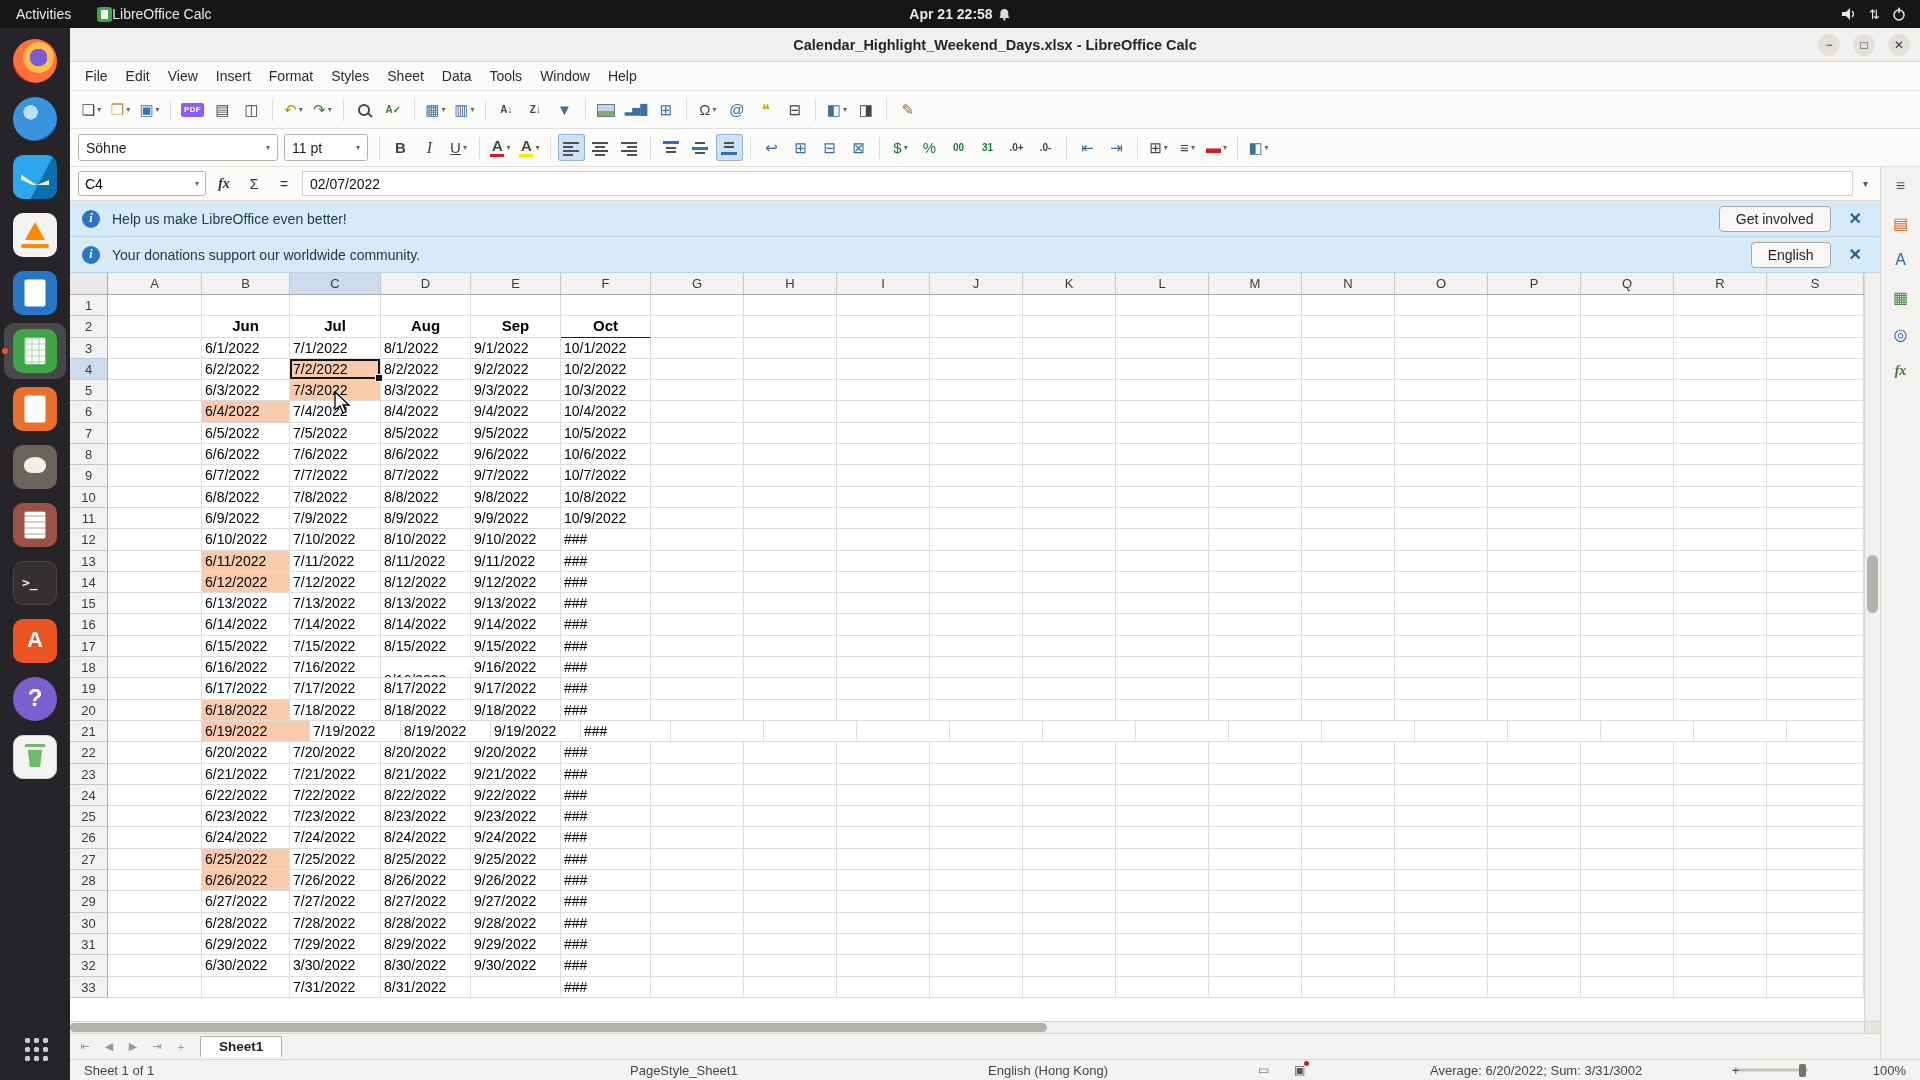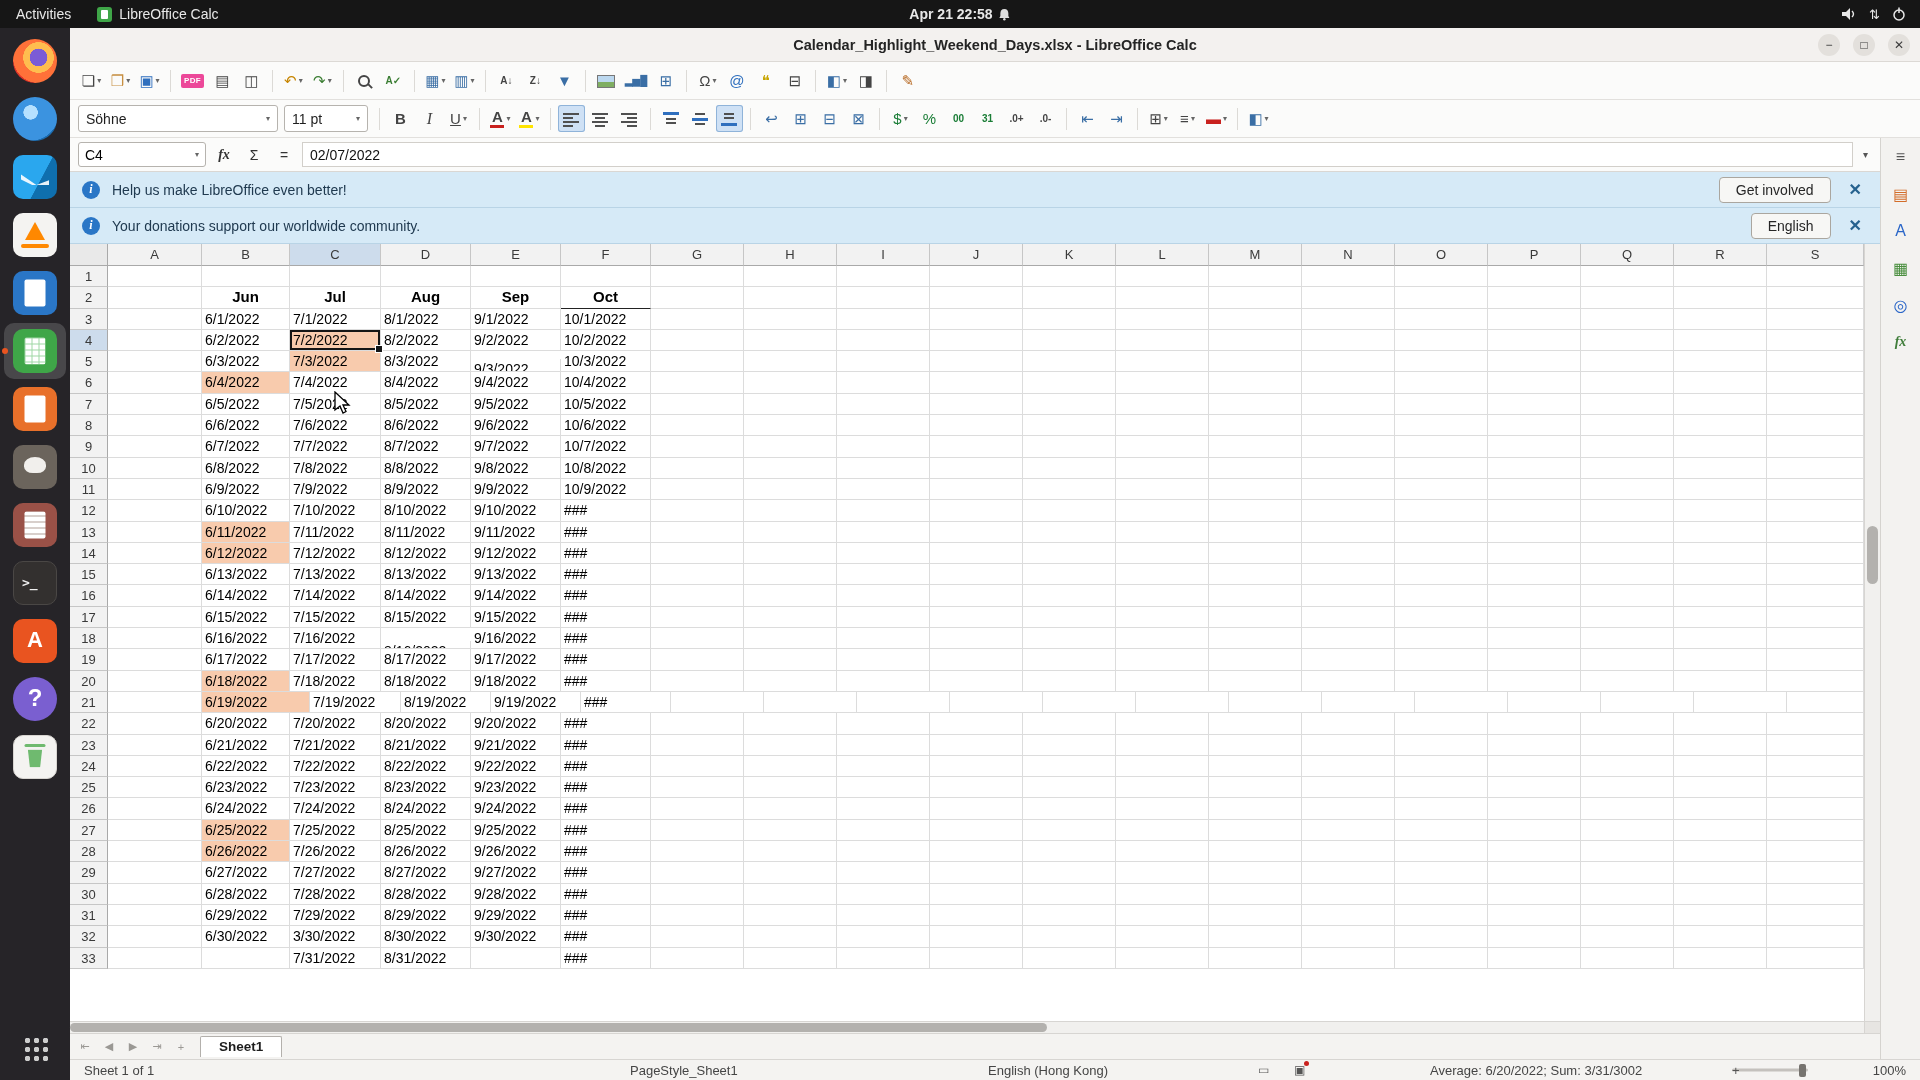--- a/index.html
+++ b/index.html
@@ -2,21 +2,21 @@
 <html><head>
 <meta charset="utf-8">
 <style>
   * { box-sizing: border-box; margin: 0; padding: 0; }
   html,body { width:1920px; height:1080px; overflow:hidden; font-family:"Liberation Sans",sans-serif; background:#000; }
   .screen { position:relative; width:1920px; height:1080px; display:flex; flex-direction:column; }
 
   
   .topbar { height:28px; background:#161616; color:#e8e8e8; display:flex; align-items:center; font-size:14px; position:relative; flex:0 0 28px; }
   .topbar .activities { padding:0 16px; }
-  .topbar .appfocus { display:flex; align-items:center; gap:7px; padding:0 10px; }
+  .topbar .appfocus { display:flex; align-items:center; padding:0 10px; }
   .mini-calc { width:15px; height:15px; border-radius:3px; background:#3fa648; position:relative; display:inline-block; }
   .mini-calc::after { content:""; position:absolute; inset:3px 4px; background:#fff; border-radius:1px; }
   .topbar .clock { position:absolute; left:50%; transform:translateX(-50%); display:flex; align-items:center; gap:6px; font-weight:600;}
   .topbar .sysicons { margin-left:auto; display:flex; align-items:center; gap:12px; padding-right:14px; }
   .net-glyph { font-size:13px; color:#e8e8e8; }
 
   
   .shell-body { flex:1; display:flex; min-height:0; }
   .dock { width:70px; background:#262428; display:flex; flex-direction:column; align-items:center; padding:5px 0 4px; gap:2px; }
   .dock-item { width:62px; height:56px; display:flex; align-items:center; justify-content:center; position:relative; border-radius:10px; flex:0 0 56px;}
@@ -66,21 +66,21 @@
   .toolbar { flex:0 0 38px; background:#fbfbfa; border-bottom:1px solid #e2e0dd; display:flex; align-items:center; padding:0 8px; gap:2px; }
   .tbtn { height:27px; min-width:27px; padding:0 3px; display:flex; align-items:center; justify-content:center; border-radius:3px; color:#444; font-size:15px; position:relative; }
   .tbtn.active { background:#cfe1f5; box-shadow:inset 0 0 0 1px #8fb3d9; }
   .tbtn .glyph { line-height:1; }
   .glyph.small { font-size:10px; font-weight:700; }
   .glyph.boldg { font-weight:700; font-size:15px; }
   .glyph.italg { font-style:italic; font-family:"Liberation Serif",serif; font-size:16px; }
   .glyph.underg { text-decoration:underline; font-size:15px; }
   .dd { font-size:8px; color:#666; margin-left:2px; }
   .tsep { width:1px; height:22px; background:#dcdad6; margin:0 5px; flex:0 0 1px; }
-  .badge { background:#ec4899; color:#fff; font-size:8px; font-weight:700; padding:2.5px 3px; border-radius:2px; letter-spacing:.3px; }
+  .badge { background:#8b5cf6; color:#fff; font-size:8px; font-weight:700; padding:2.5px 3px; border-radius:2px; letter-spacing:.3px; }
   .stack { display:flex; flex-direction:column; align-items:center; line-height:1; }
   .cbar { width:14px; height:3px; margin-top:1px; }
   .combo { height:27px; background:#fff; border:1px solid #b6b3ae; border-radius:3px; display:flex; align-items:center; justify-content:space-between; padding:0 7px; font-size:14px; color:#1e1e1e; margin-right:4px; }
 
   
   .ci { position:relative; display:inline-block; width:17px; height:16px; }
   .ci-magnifier::before { content:""; position:absolute; left:2px; top:2px; width:8px; height:8px; border:2px solid #444; border-radius:50%; }
   .ci-magnifier::after { content:""; position:absolute; left:11px; top:12px; width:6px; height:2px; background:#444; transform:rotate(45deg); }
   .ci-image { width:18px; height:13px; border:1px solid #777; background:linear-gradient(180deg,#bcd8ef 0 55%, #7fae62 55%); margin-top:1px; }
   .ci-align-left::before, .ci-align-center::before, .ci-align-right::before { content:""; position:absolute; left:0; top:2px; width:16px; height:2px; background:#505050; box-shadow:0 8px 0 #505050; }
@@ -235,20 +235,33 @@
     <div class="window">
       <div class="titlebar">
         <span class="title">Calendar_Highlight_Weekend_Days.xlsx - LibreOffice Calc</span>
         <span class="winctrls" id="winctrls">
             <span class="wbtn">−</span>
             <span class="wbtn">□</span>
             <span class="wbtn">✕</span>
           </span>
       </div>
 
+      <div class="menubar" id="menubar">
+          <span class="menu-item">File</span>
+          <span class="menu-item">Edit</span>
+          <span class="menu-item">View</span>
+          <span class="menu-item">Insert</span>
+          <span class="menu-item">Format</span>
+          <span class="menu-item">Styles</span>
+          <span class="menu-item">Sheet</span>
+          <span class="menu-item">Data</span>
+          <span class="menu-item">Tools</span>
+          <span class="menu-item">Window</span>
+          <span class="menu-item">Help</span>
+        </div>
 
       <div class="toolbar" id="toolbar-main">
           <div class="tbtn">
             <span class="glyph">❏</span>
             <span class="dd">▾</span>
           </div>
           <div class="tbtn">
             <span class="glyph" style="color: rgb(199, 143, 65);">❒</span>
             <span class="dd">▾</span>
           </div>
@@ -595,21 +608,21 @@
                     <div class="cell" style="width: 93px;"></div>
                     <div class="cell" style="width: 93px;"></div>
                     <div class="cell" style="width: 93px;"></div>
                   </div>
                   <div class="grow">
                     <div class="rowhead">5</div>
                     <div class="cell" style="width: 94px;"></div>
                     <div class="cell" style="width: 88px;">6/3/2022</div>
                     <div class="cell hl" style="width: 91px;">7/3/2022</div>
                     <div class="cell" style="width: 90px;">8/3/2022</div>
-                    <div class="cell" style="width: 90px; margin-top: 8px;">9/3/2022</div>
+                    <div class="cell" style="width: 90px;">9/3/2022</div>
                     <div class="cell" style="width: 90px;">10/3/2022</div>
                     <div class="cell" style="width: 93px;"></div>
                     <div class="cell" style="width: 93px;"></div>
                     <div class="cell" style="width: 93px;"></div>
                     <div class="cell" style="width: 93px;"></div>
                     <div class="cell" style="width: 93px;"></div>
                     <div class="cell" style="width: 93px;"></div>
                     <div class="cell" style="width: 93px;"></div>
                     <div class="cell" style="width: 93px;"></div>
                     <div class="cell" style="width: 93px;"></div>

